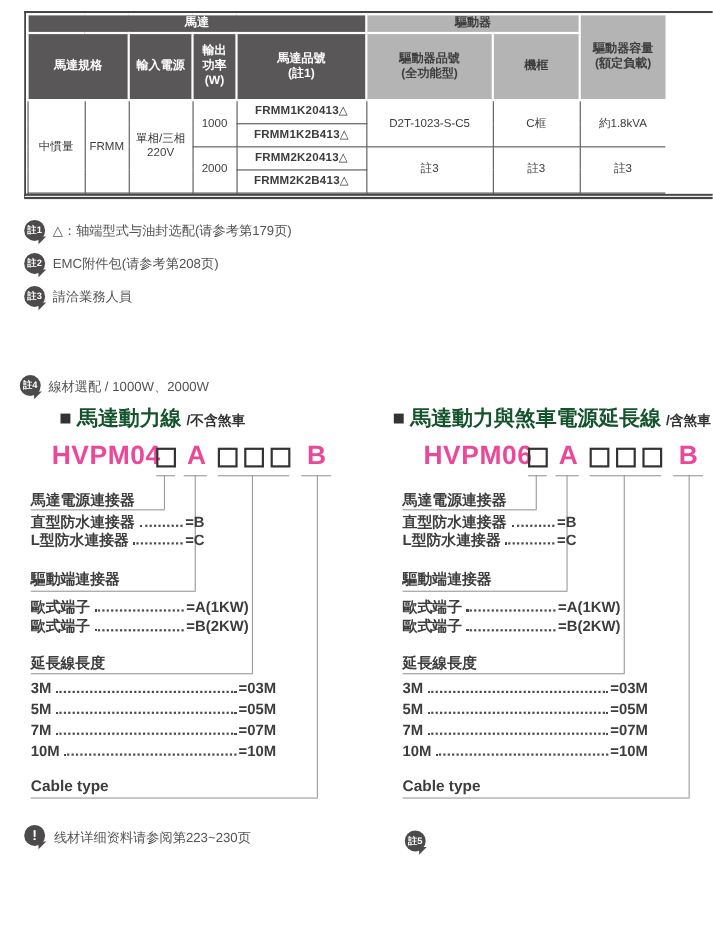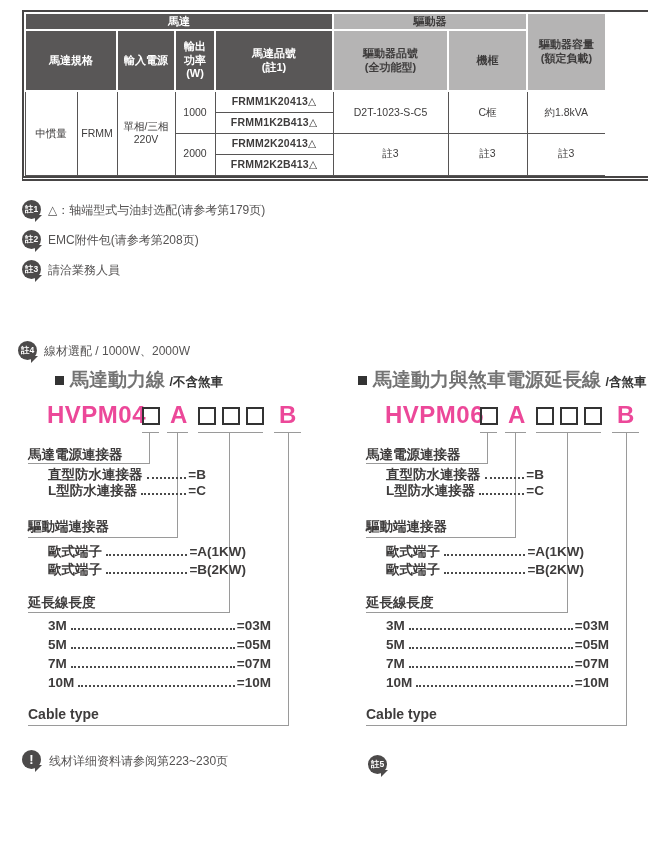--- a/index.html
+++ b/index.html
@@ -31,40 +31,40 @@
          border-top:7px solid #4c4a4a;border-right:7px solid transparent;}
   .badge.excl{font-size:13px;}
   .note-row .nt{padding-top:2px;}
 
   
   .block{position:absolute;top:365px;width:312px;height:430px;}
   .block-title{position:absolute;top:2px;white-space:nowrap;}
   .block.left .block-title{left:31px;}
   .block.right .block-title{left:-4px;}
   .bullet{display:inline-block;width:9px;height:9px;background:#333;margin:0 6px 3px 0;vertical-align:middle;}
-  .bt-main{font-size:19px;font-weight:700;color:#737373;}
+  .bt-main{font-size:19px;font-weight:700;color:#14532d;}
   .bt-sub{font-size:12.5px;font-weight:700;color:#333;}
 
   .code-row{position:absolute;left:23px;top:36px;height:30px;width:280px;}
   .code-row span{position:absolute;top:0;font-size:24px;font-weight:700;color:#ec4899;letter-spacing:.5px;}
   .cbox{position:absolute;top:6px;width:14px;height:14px;border:2.5px solid #333;}
   .cp{left:0;} .ca{left:123px;} .cb{left:232px;}
   .cbox.b1{left:95px;} .cbox.b2{left:151px;} .cbox.b3{left:175px;} .cbox.b4{left:199px;}
 
   .tick{position:absolute;top:67px;height:0;border-top:1.5px solid #9a9a9a;}
   .t1{left:118px;width:17px;} .t2{left:143px;width:21px;} .t3{left:174px;width:65px;} .t4{left:250px;width:27px;}
   .vline{position:absolute;width:0;border-left:1.5px solid #9a9a9a;top:67px;}
   .v1{left:125px;height:31px;} .v2{left:153px;height:105px;} .v3{left:205px;height:180px;} .v4{left:264px;height:293px;}
   .sec-line{position:absolute;height:0;border-top:1.5px solid #9a9a9a;left:4px;}
   .u1{top:98px;width:122px;} .u2{top:172px;width:150px;} .u3{top:247px;width:202px;} .u4{top:360px;width:261px;}
 
   .sec-h{position:absolute;left:4px;font-size:13.5px;font-weight:600;color:#3e3c3c;white-space:nowrap;}
   .s1h{top:81px;} .s2h{top:153px;} .s3h{top:229px;} .s4h{top:341px;font-size:14px;font-weight:700;}
   .leader-row{position:absolute;left:4px;display:flex;align-items:baseline;
-              font-size:13.5px;font-weight:600;color:#3e3c3c;margin-left:20px;}
+              font-size:13.5px;font-weight:600;color:#3e3c3c;}
   .w1{width:158px;} .w2{width:198px;} .w3{width:223px;}
   .dots{flex:1;border-bottom:2px dotted #4a4a4a;margin:0 2px 3px 4px;min-width:8px;}
   .r1a{top:101px;} .r1b{top:117px;}
   .r2a{top:178px;} .r2b{top:196px;}
   .r3a{top:253px;} .r3b{top:272px;} .r3c{top:291px;} .r3d{top:310px;}
 
   .foot-note{position:absolute;display:flex;gap:8px;font-size:12px;color:#555353;}
   .foot-lines{line-height:17px;padding-top:2px;}
 </style>
 </head>

